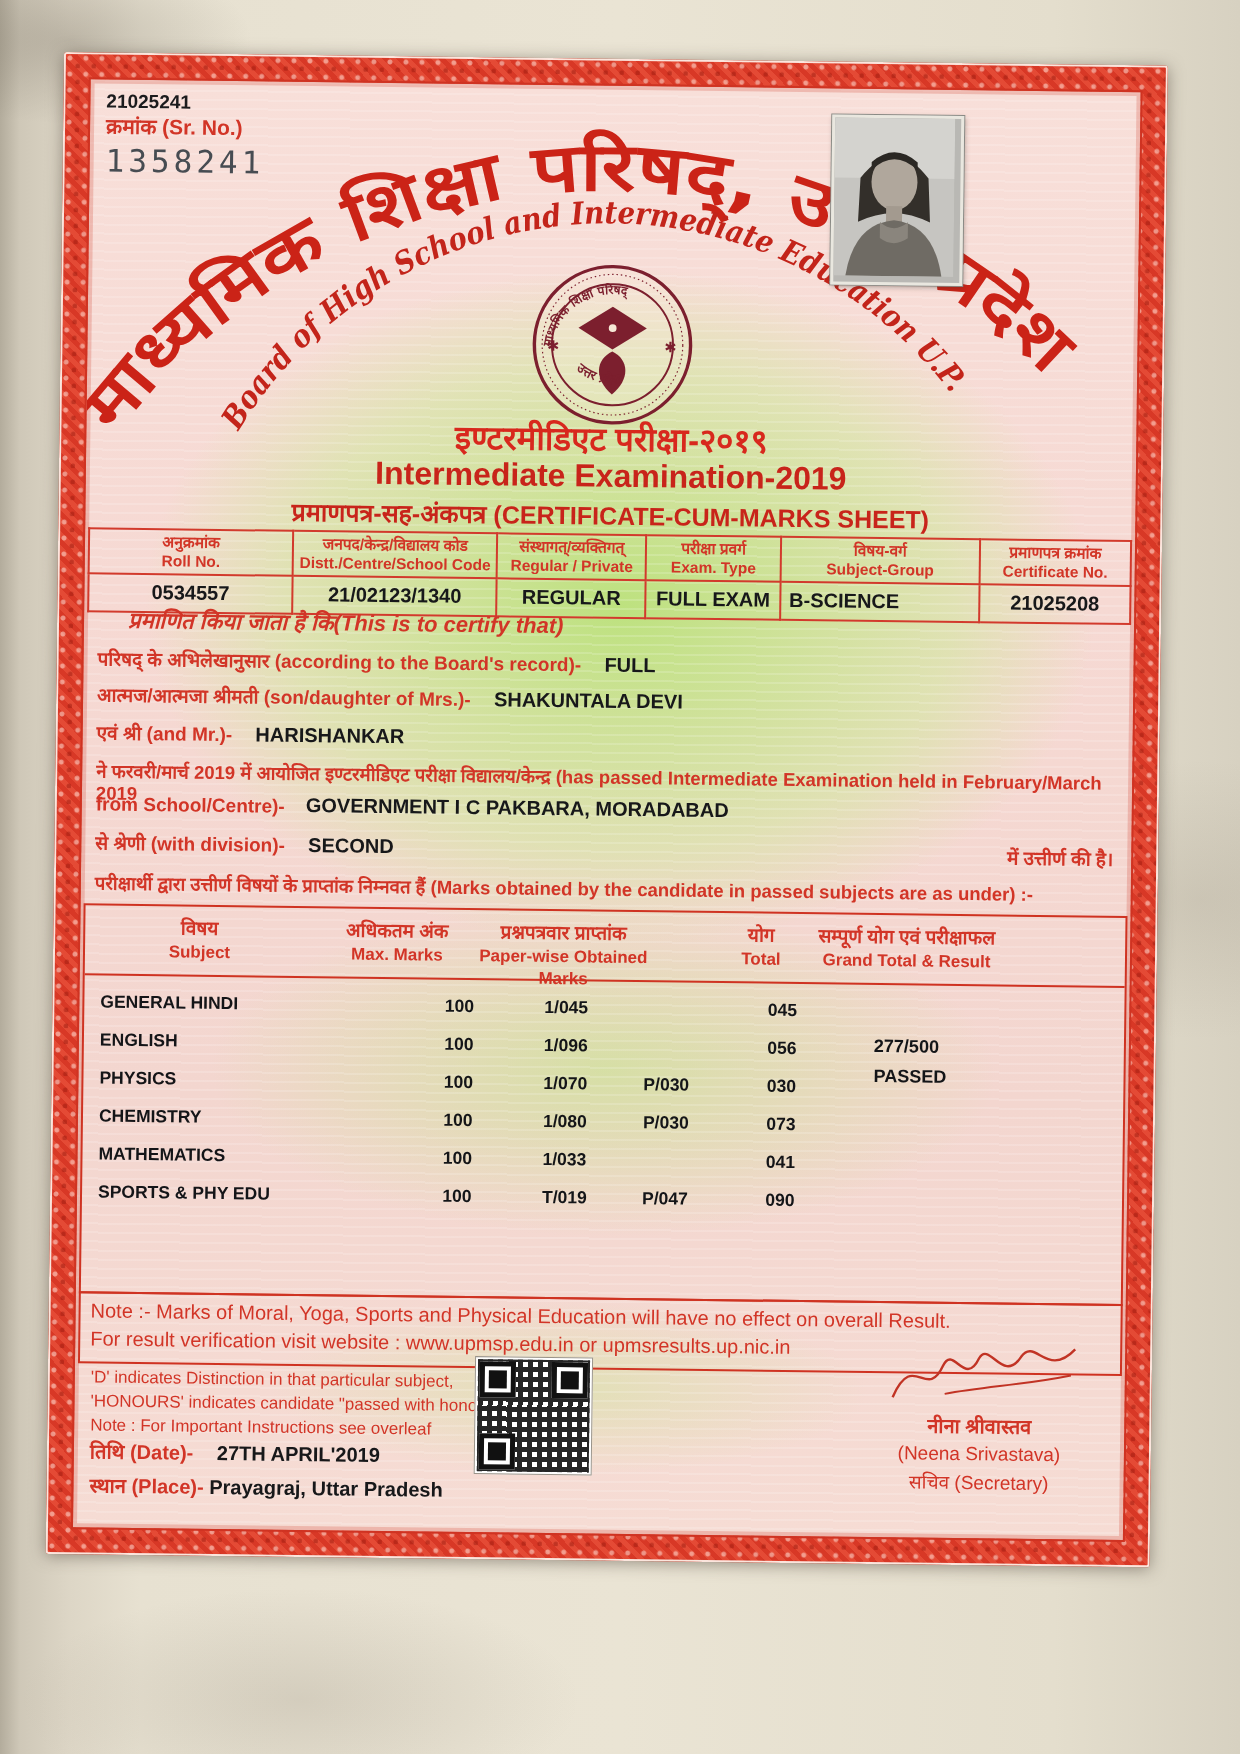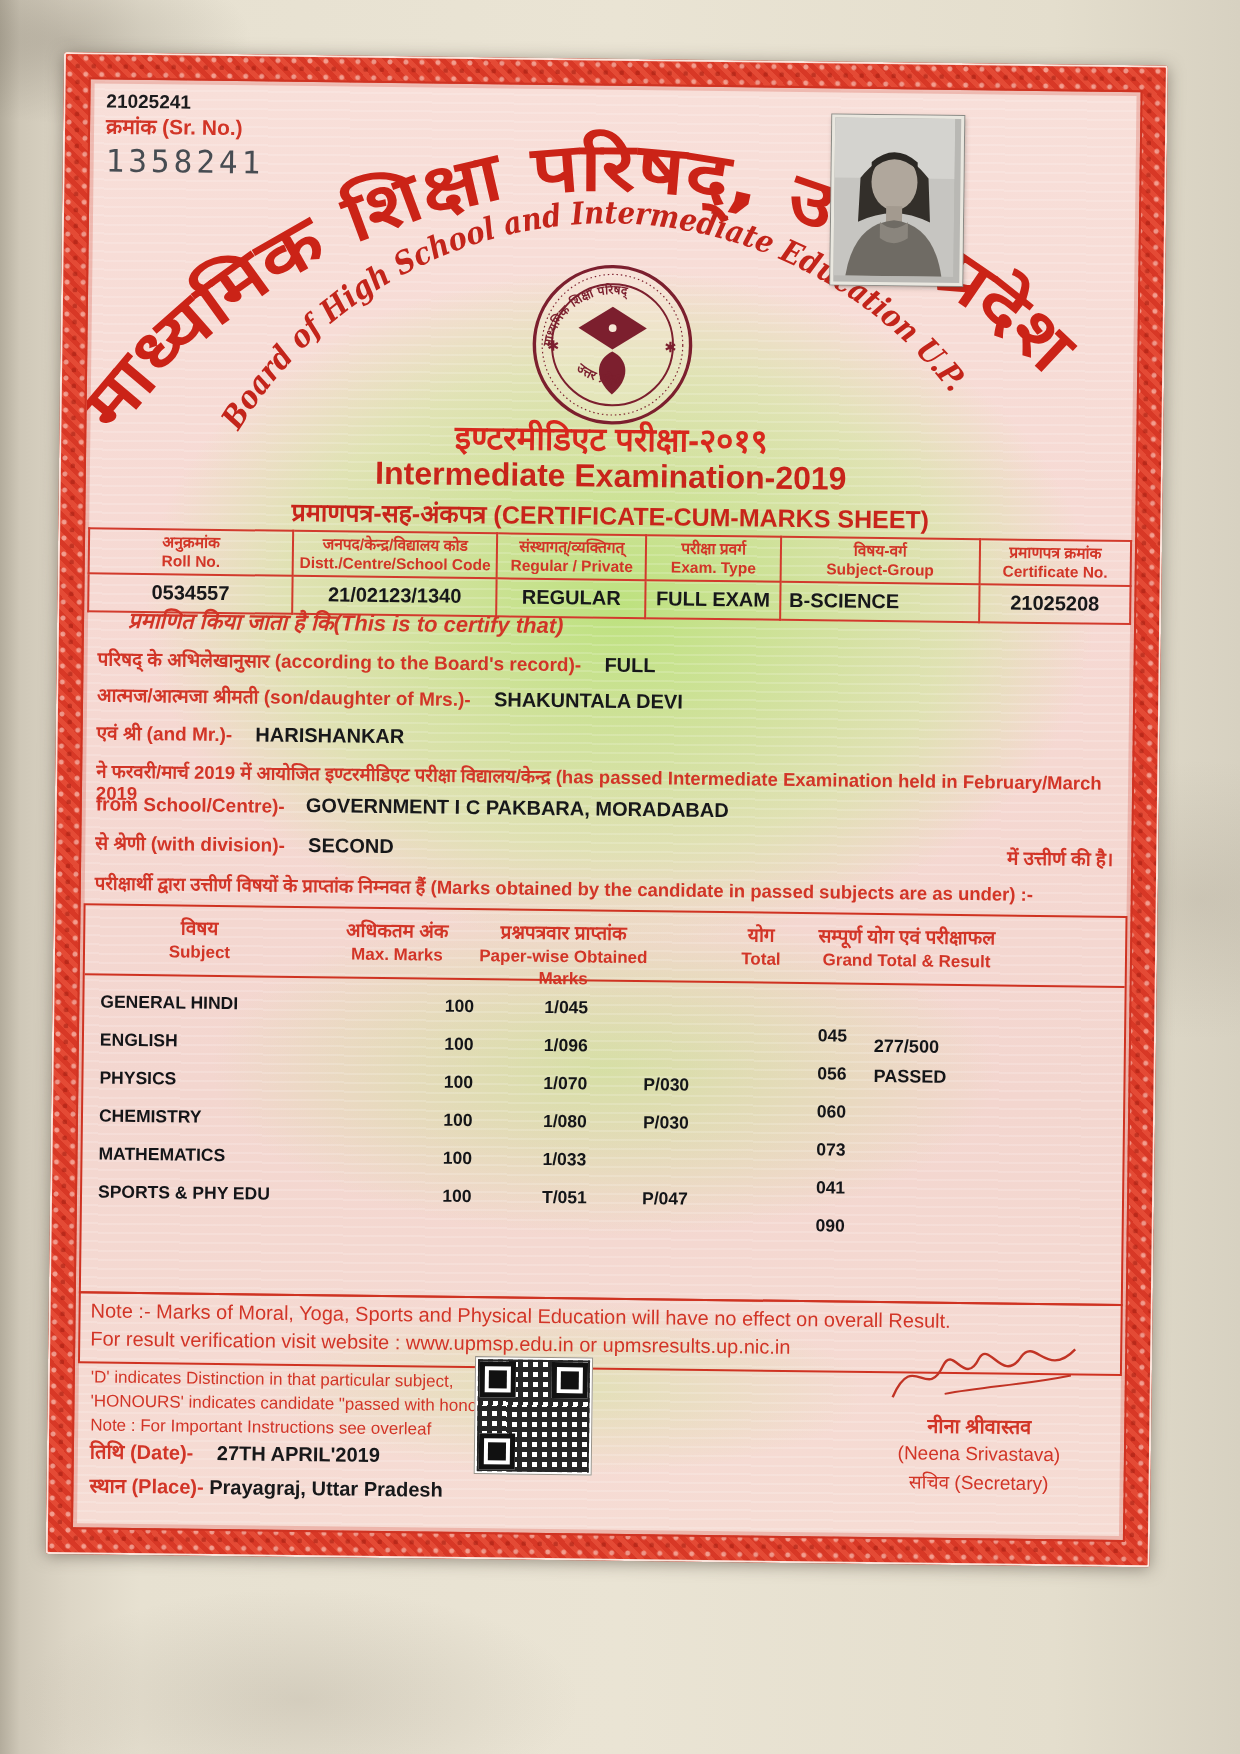--- a/index.html
+++ b/index.html
@@ -93,21 +93,21 @@
   .mh2{left:22%;width:16%;top:10px;}
   .mh3{left:36%;width:20%;top:10px;}
   .mh4{left:60%;width:10%;top:10px;}
   .mh5{left:68%;width:22%;top:10px;}
   .mhline{position:absolute;left:0;right:0;top:68px;border-bottom:2px solid #cf3322;}
   .mrow{position:absolute;left:0;right:0;height:30px;font-weight:bold;color:#141518;font-size:17.5px;}
   .c-sub{position:absolute;left:16px;}
   .c-max{position:absolute;left:345px;width:60px;text-align:center;}
   .c-p1{position:absolute;left:460px;}
   .c-p2{position:absolute;left:560px;text-align:right;}
-  .c-tot{position:absolute;left:703px;width:60px;text-align:right;margin-top:25px;}
+  .c-tot{position:absolute;left:668px;width:60px;text-align:center;}
   .r0{top:86px;} .r1{top:124px;} .r2{top:162px;} .r3{top:200px;} .r4{top:238px;} .r5{top:276px;}
   .grand{position:absolute;left:790px;top:116px;width:170px;font-weight:bold;color:#141518;font-size:18px;line-height:30px;}
 
   
   .note{position:absolute;left:3px;right:3px;top:1212px;height:68px;border:2px solid #cf3322;z-index:5;color:#d23527;font-size:20px;}
   .note div{position:absolute;left:10px;right:8px;}
   .note-1{top:6px;}
   .note-2{top:34px;}
 
   
@@ -300,40 +300,40 @@
             <span class="c-max">100</span>
             <span class="c-p1">1/096</span>
             <span class="c-p2"></span>
             <span class="c-tot">056</span>
         </div>
         <div class="mrow r2">
           <span class="c-sub">PHYSICS</span>
             <span class="c-max">100</span>
             <span class="c-p1">1/070</span>
             <span class="c-p2">P/030</span>
-            <span class="c-tot">060</span>
+            <span class="c-tot">030</span>
         </div>
         <div class="mrow r3">
           <span class="c-sub">CHEMISTRY</span>
             <span class="c-max">100</span>
             <span class="c-p1">1/080</span>
             <span class="c-p2">P/030</span>
             <span class="c-tot">073</span>
         </div>
         <div class="mrow r4">
           <span class="c-sub">MATHEMATICS</span>
             <span class="c-max">100</span>
             <span class="c-p1">1/033</span>
             <span class="c-p2"></span>
             <span class="c-tot">041</span>
         </div>
         <div class="mrow r5">
           <span class="c-sub">SPORTS &amp; PHY EDU</span>
             <span class="c-max">100</span>
-            <span class="c-p1">T/051</span>
+            <span class="c-p1">T/019</span>
             <span class="c-p2">P/047</span>
             <span class="c-tot">090</span>
         </div>
 
         <div class="grand">
           <div>277/500</div>
           <div>PASSED</div>
         </div>
       </div>
 

